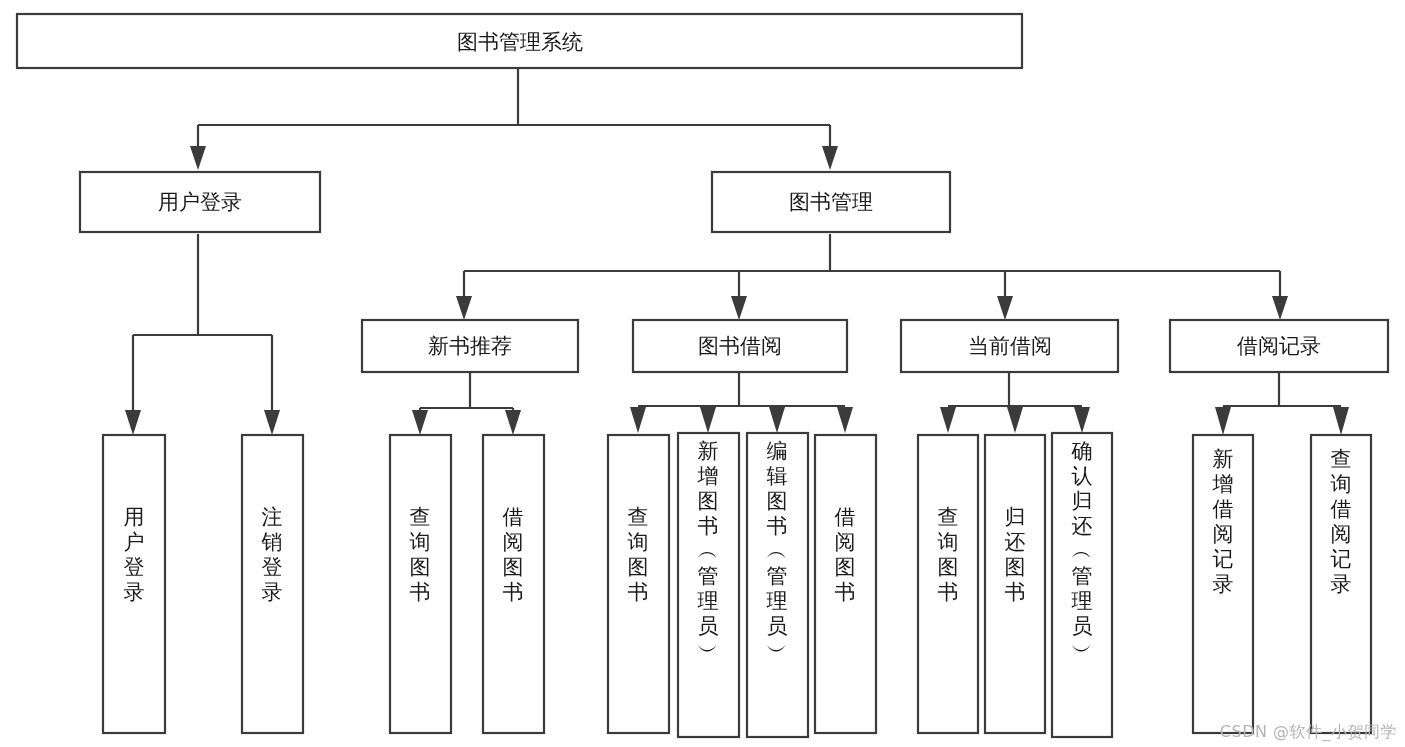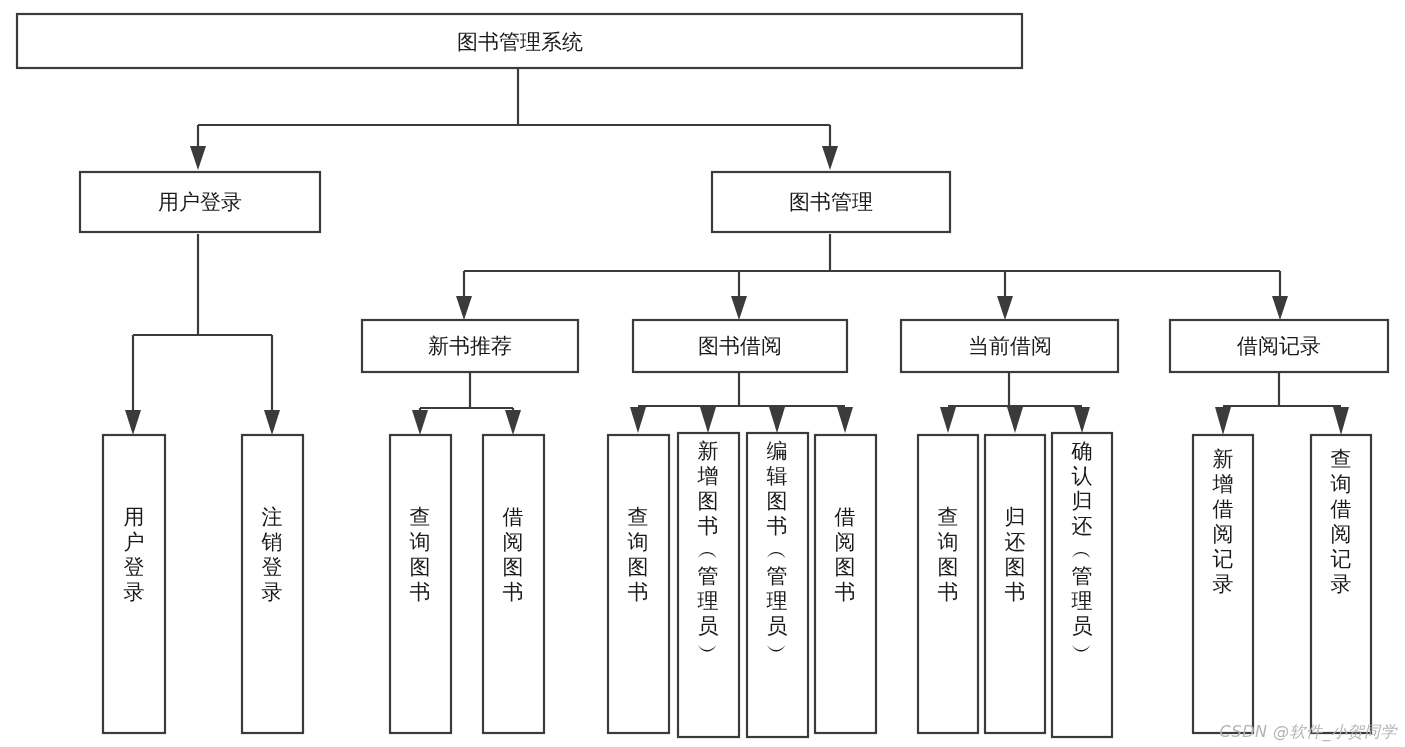--- a/index.html
+++ b/index.html
@@ -55,21 +55,20 @@
   .watermark {
     position: absolute;
     right: 8px;
     bottom: 4px;
     font-family: "DejaVu Sans", "Liberation Sans", sans-serif;
     font-size: 16px;
     color: #b4b4b4;
     letter-spacing: 0.5px;
     white-space: nowrap;
     user-select: none;
-    font-style: italic;
   }
 </style>
 </head>
 <body>
 
 <div id="canvas">
 
   <svg class="diagram" viewBox="0 0 1405 747">
 
     <g>

